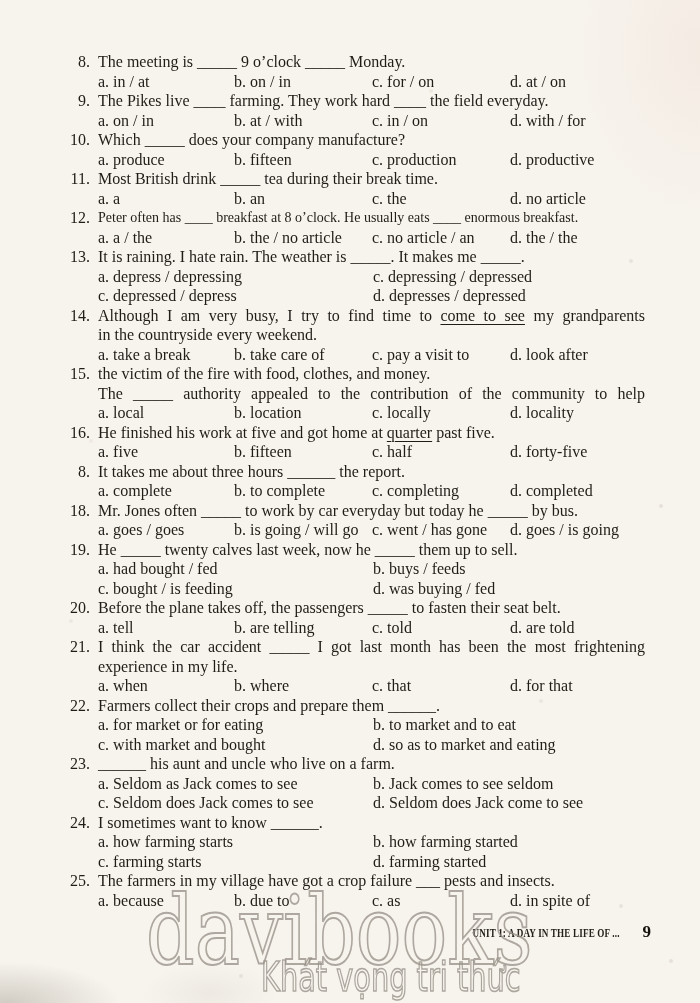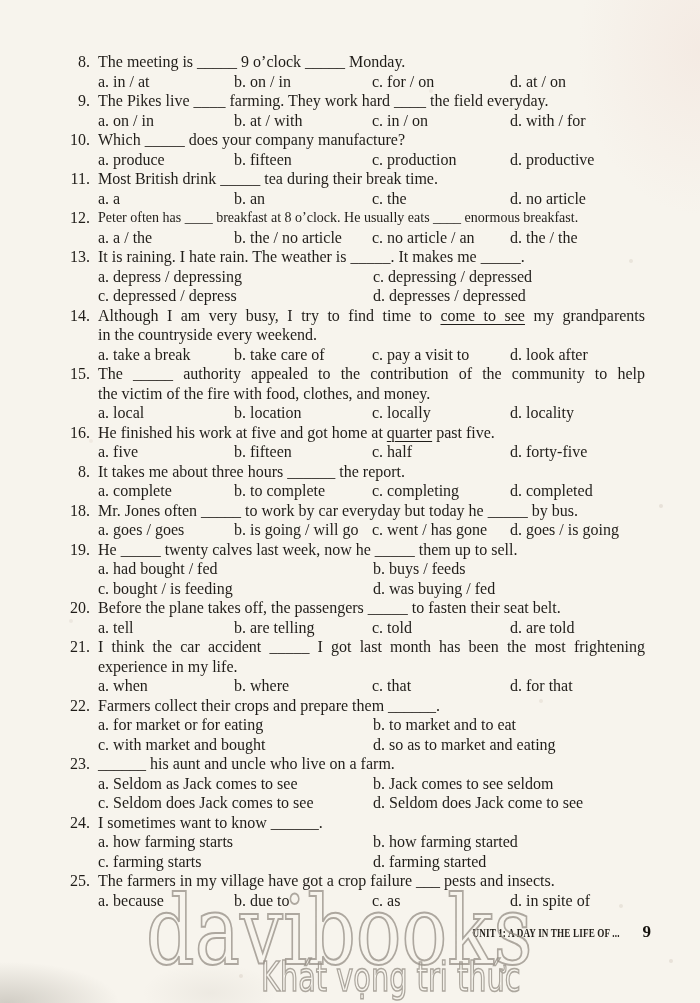--- a/index.html
+++ b/index.html
@@ -155,22 +155,22 @@
             <div class="opt-cell">a. take a break</div>
             <div class="opt-cell">b. take care of</div>
             <div class="opt-cell">c. pay a visit to</div>
             <div class="opt-cell">d. look after</div>
           </div>
         </div>
       </div>
       <div class="q-row">
         <div class="q-num">15.</div>
         <div class="q-body">
+          <div class="stem-line"><span>the victim of the fire with food, clothes, and money.</span></div>
           <div class="stem-line justify"><span>The _____ authority appealed to the contribution of the community to help</span></div>
-          <div class="stem-line"><span>the victim of the fire with food, clothes, and money.</span></div>
           <div class="opts opts4">
             <div class="opt-cell">a. local</div>
             <div class="opt-cell">b. location</div>
             <div class="opt-cell">c. locally</div>
             <div class="opt-cell">d. locality</div>
           </div>
         </div>
       </div>
       <div class="q-row">
         <div class="q-num">16.</div>

